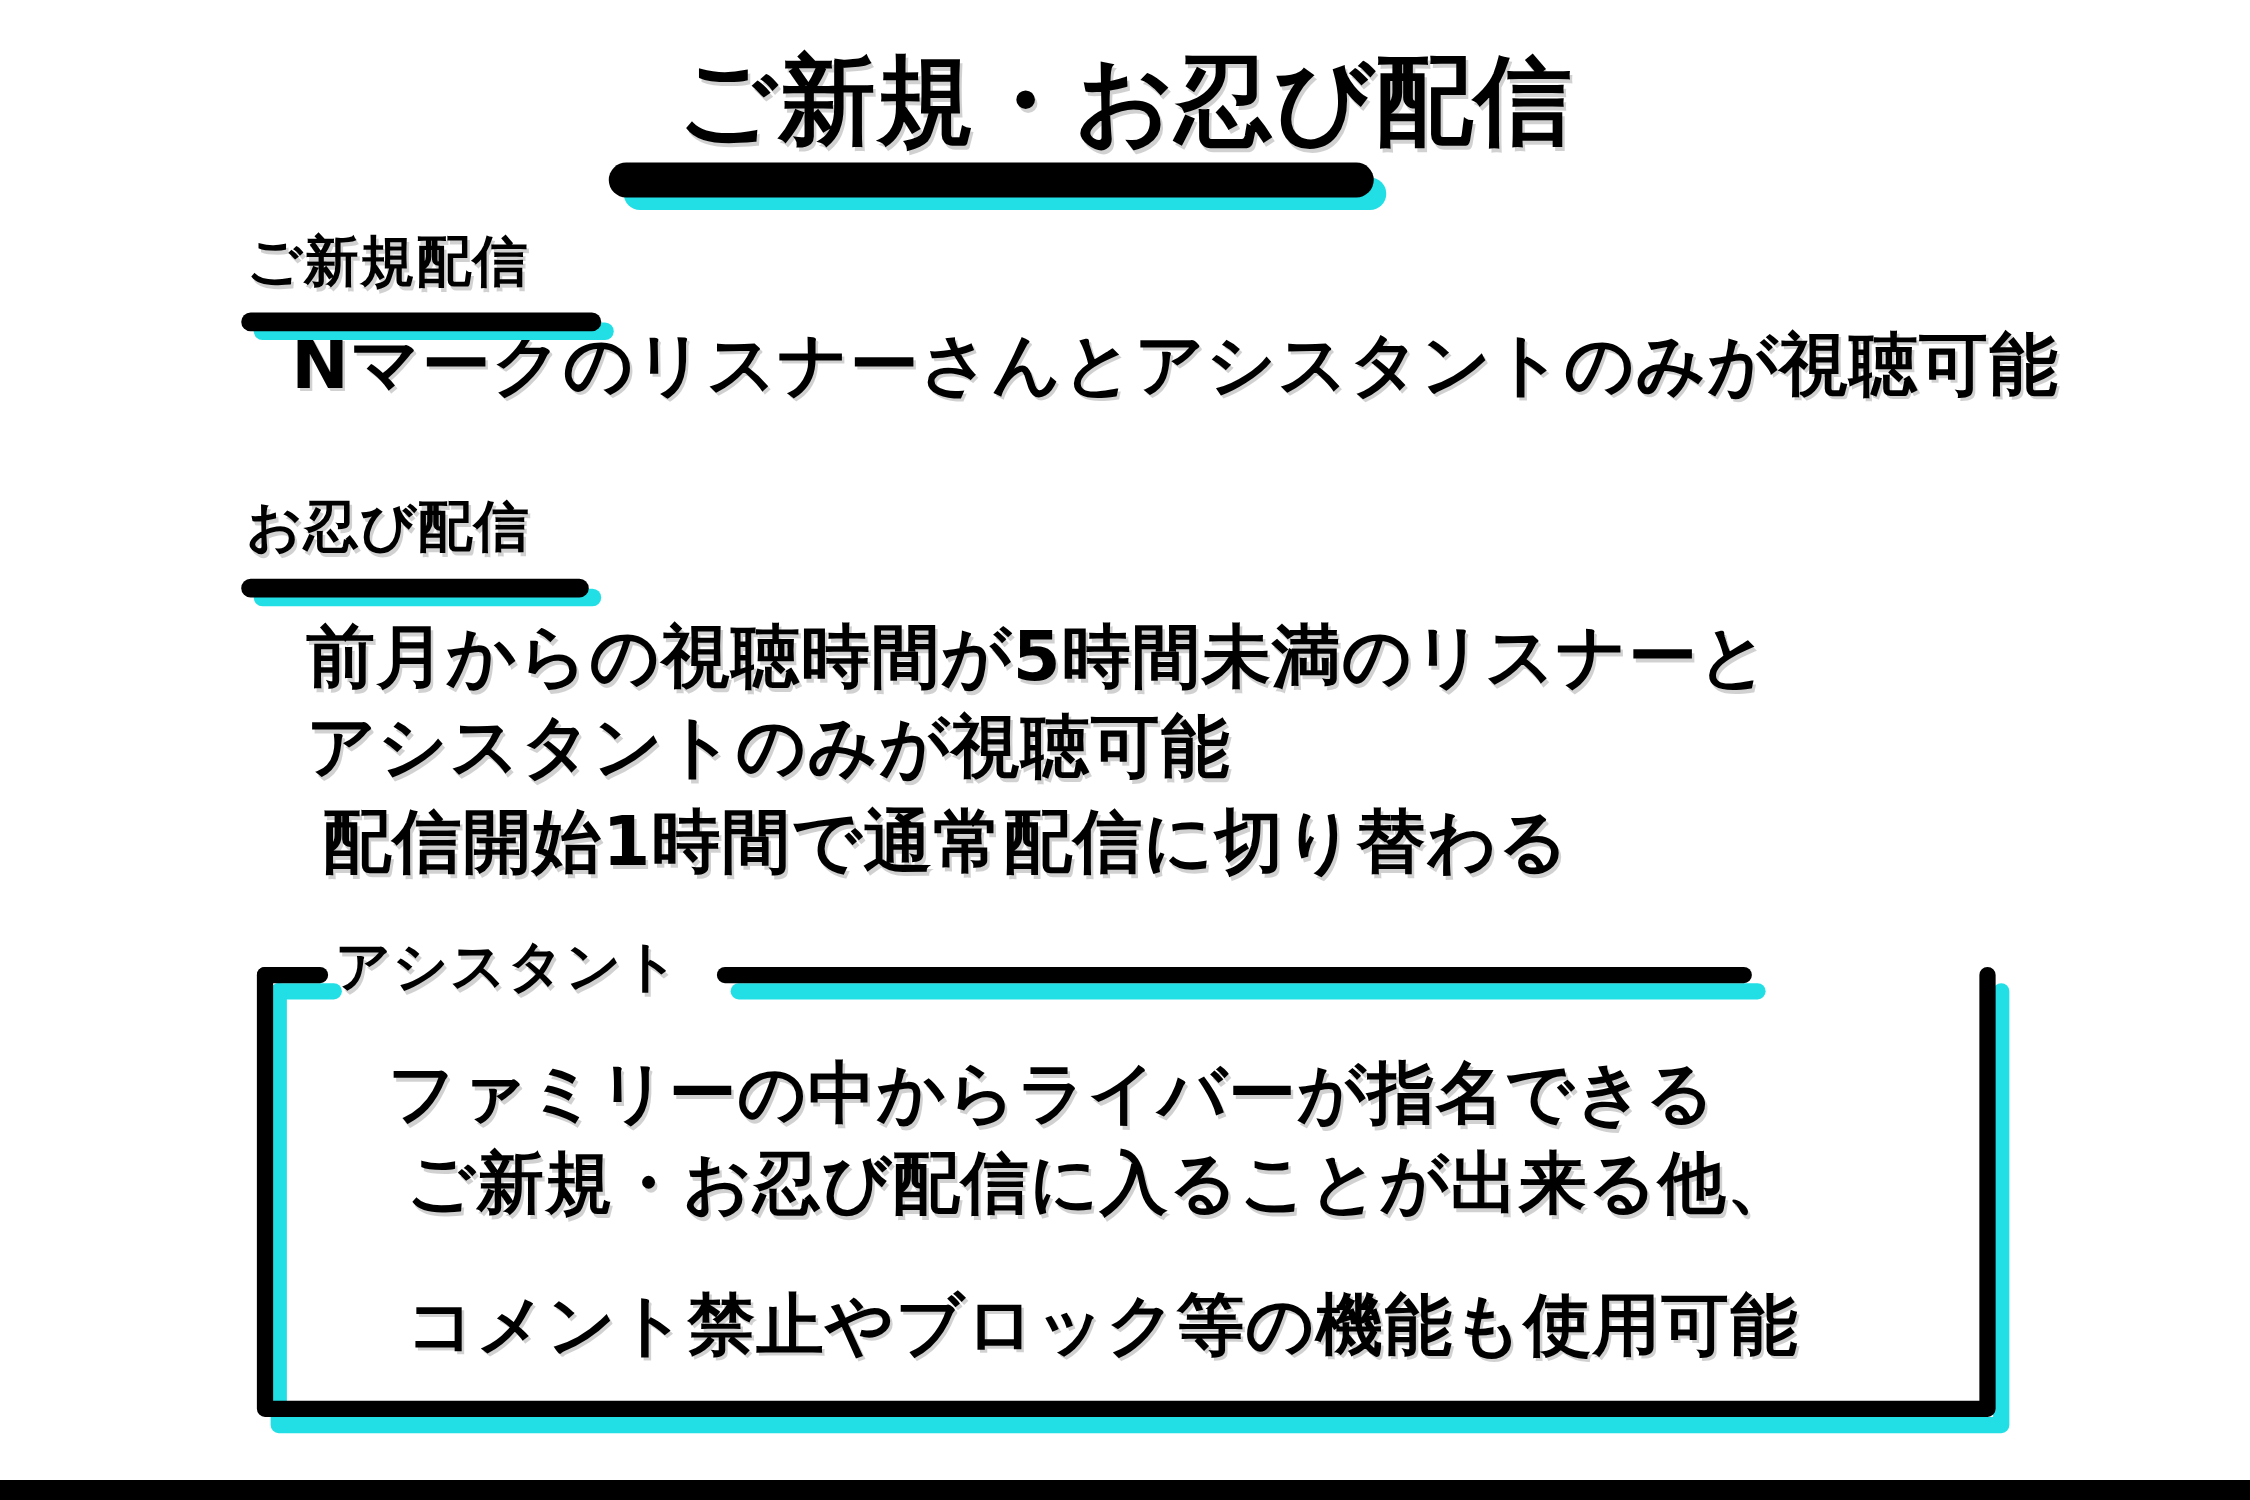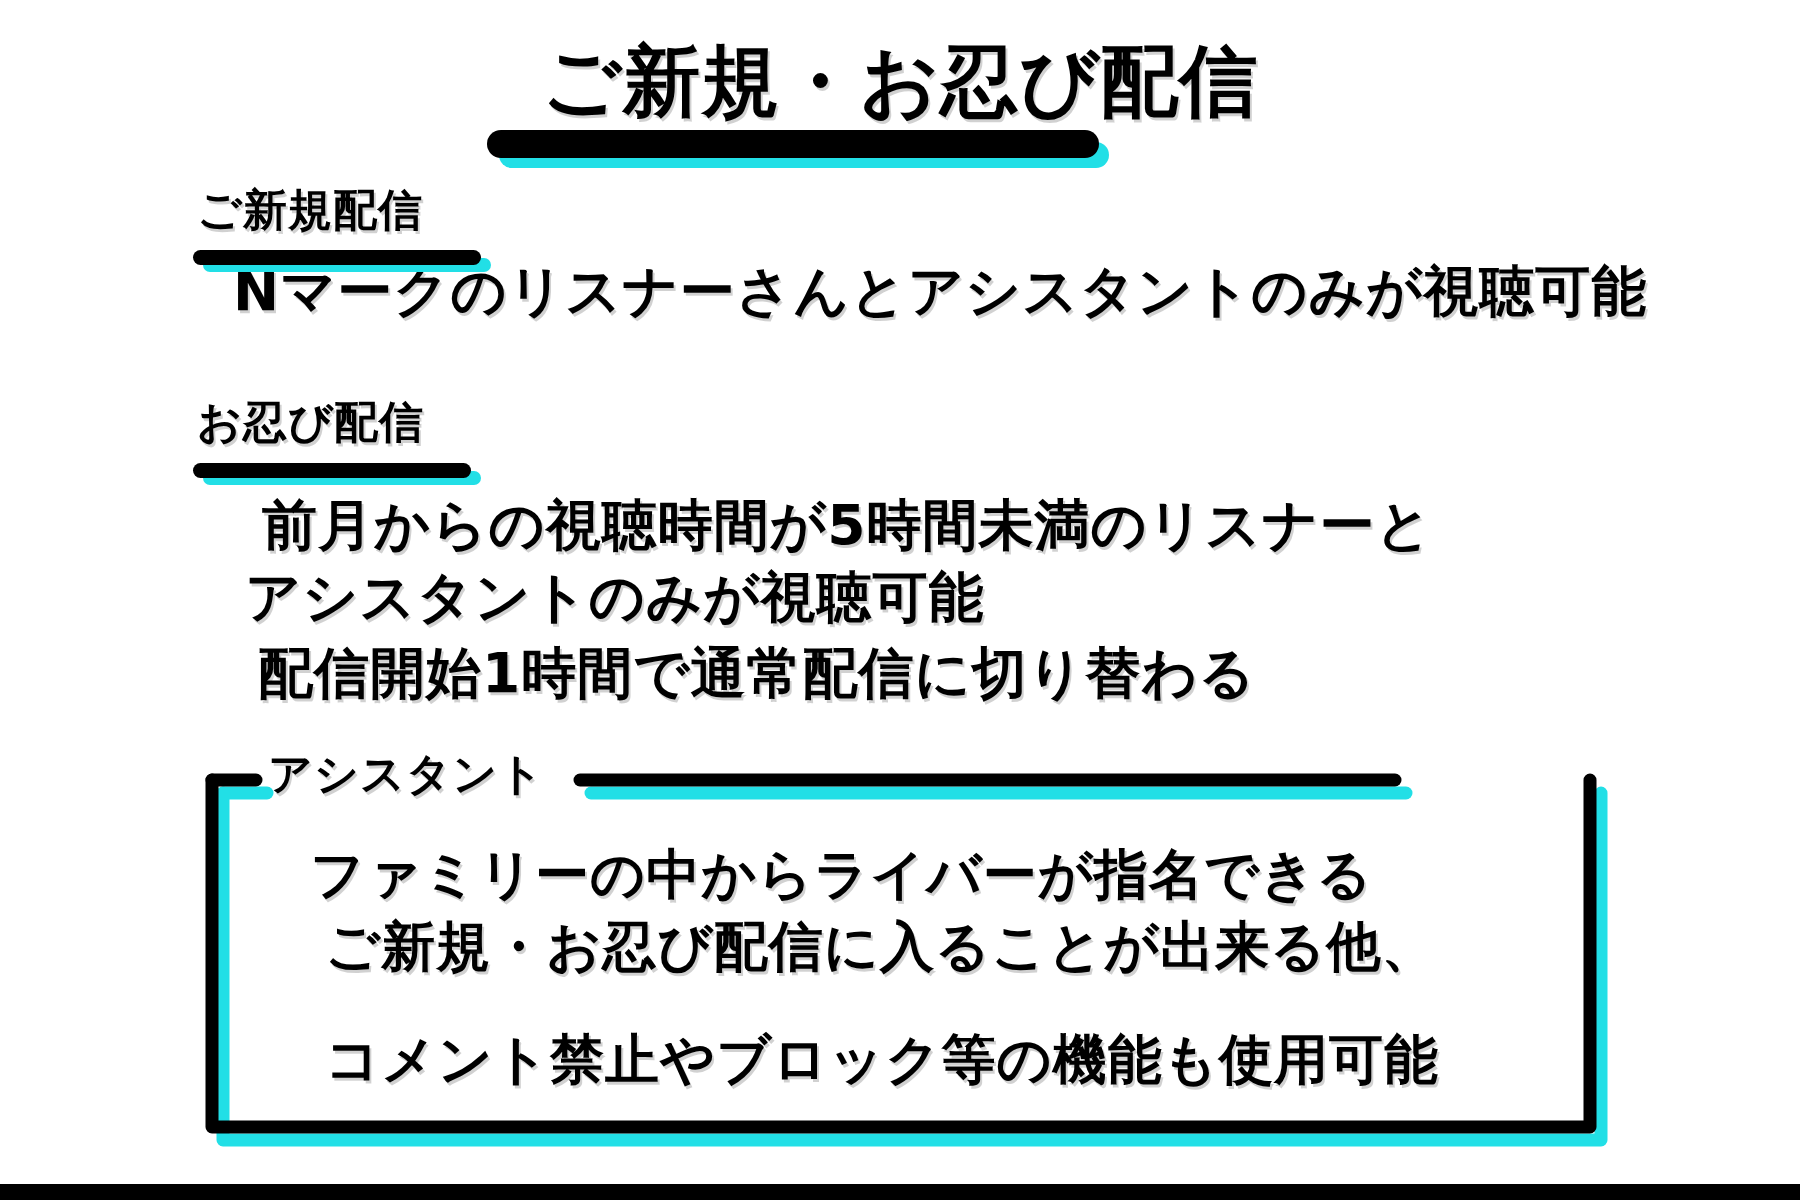--- a/index.html
+++ b/index.html
@@ -52,21 +52,21 @@
 <div class="abs title-underline-cyan"></div>
 
 <div class="abs jp section-heading" style="left:197px; top:188px;">ご新規配信</div>
 <div class="abs h-underline-black" style="left:193px; top:250px; width:288px;"></div>
 <div class="abs h-underline-cyan" style="left:203px; top:258px; width:288px;"></div>
 <div class="abs jp body-line" style="left:233px; top:264px;">Nマークのリスナーさんとアシスタントのみが視聴可能</div>
 
 <div class="abs jp section-heading" style="left:197px; top:400px;">お忍び配信</div>
 <div class="abs h-underline-black" style="left:193px; top:463px; width:278px;"></div>
 <div class="abs h-underline-cyan" style="left:203px; top:471px; width:278px;"></div>
-<div class="abs jp body-line" style="left:245px; top:498px;margin-left:17px;">前月からの視聴時間が5時間未満のリスナーと</div>
+<div class="abs jp body-line" style="left:245px; top:498px;">前月からの視聴時間が5時間未満のリスナーと</div>
 <div class="abs jp body-line" style="left:245px; top:570px;">アシスタントのみが視聴可能</div>
 <div class="abs jp body-line" style="left:258px; top:646px;">配信開始1時間で通常配信に切り替わる</div>
 
 <svg class="abs frame" style="left:190px; top:735px;" width="1440" height="430" viewBox="0 0 1440 430">
   <g transform="translate(11,13)" stroke="#22dfe6" stroke-width="13" fill="none" stroke-linecap="round" stroke-linejoin="round">
     <path d="M 22 45 H 66"></path>
     <path d="M 390 45 H 1205"></path>
     <path d="M 22 45 L 22 392 L 1400 392 L 1400 45"></path>
   </g>
   <g stroke="#000000" stroke-width="13" fill="none" stroke-linecap="round" stroke-linejoin="round">

